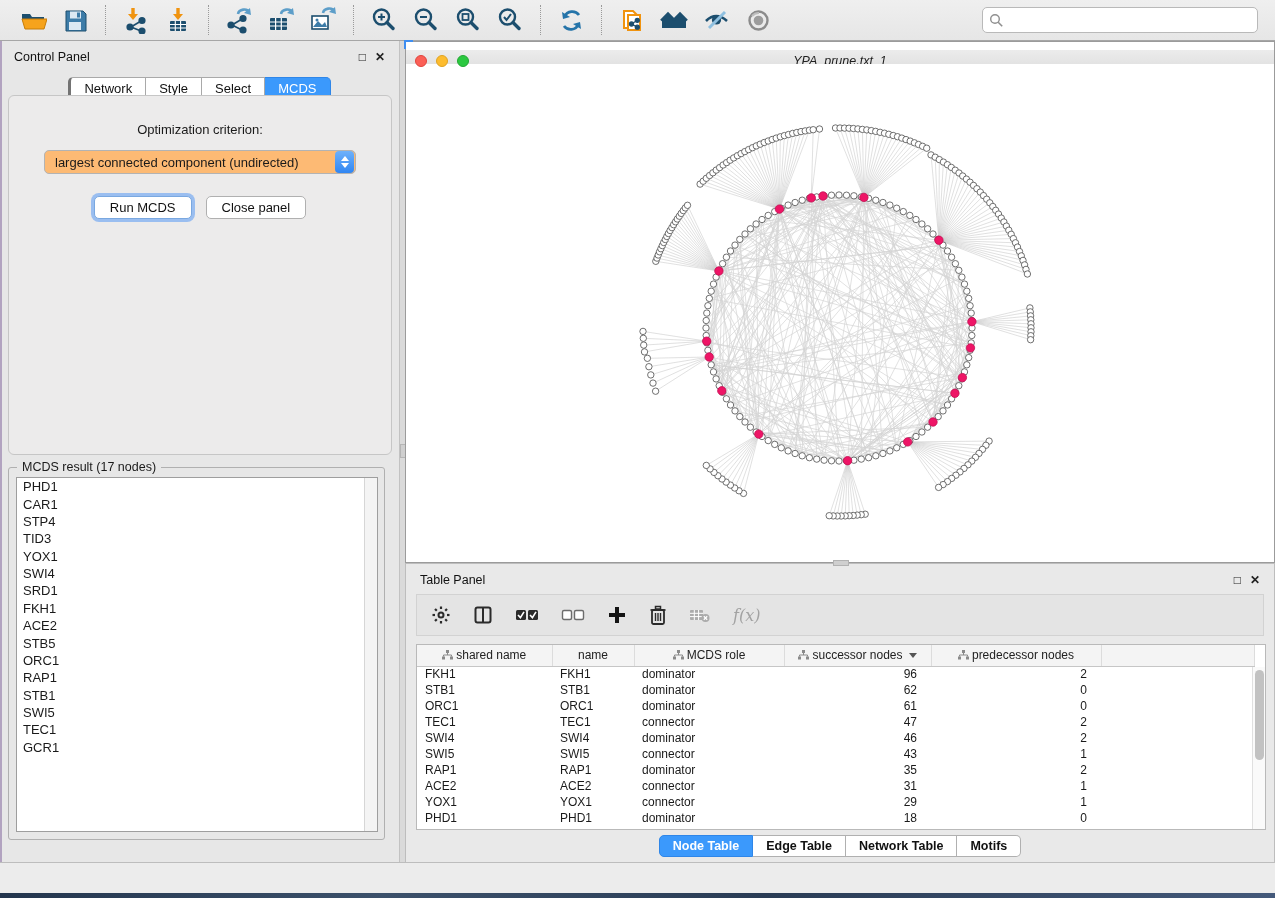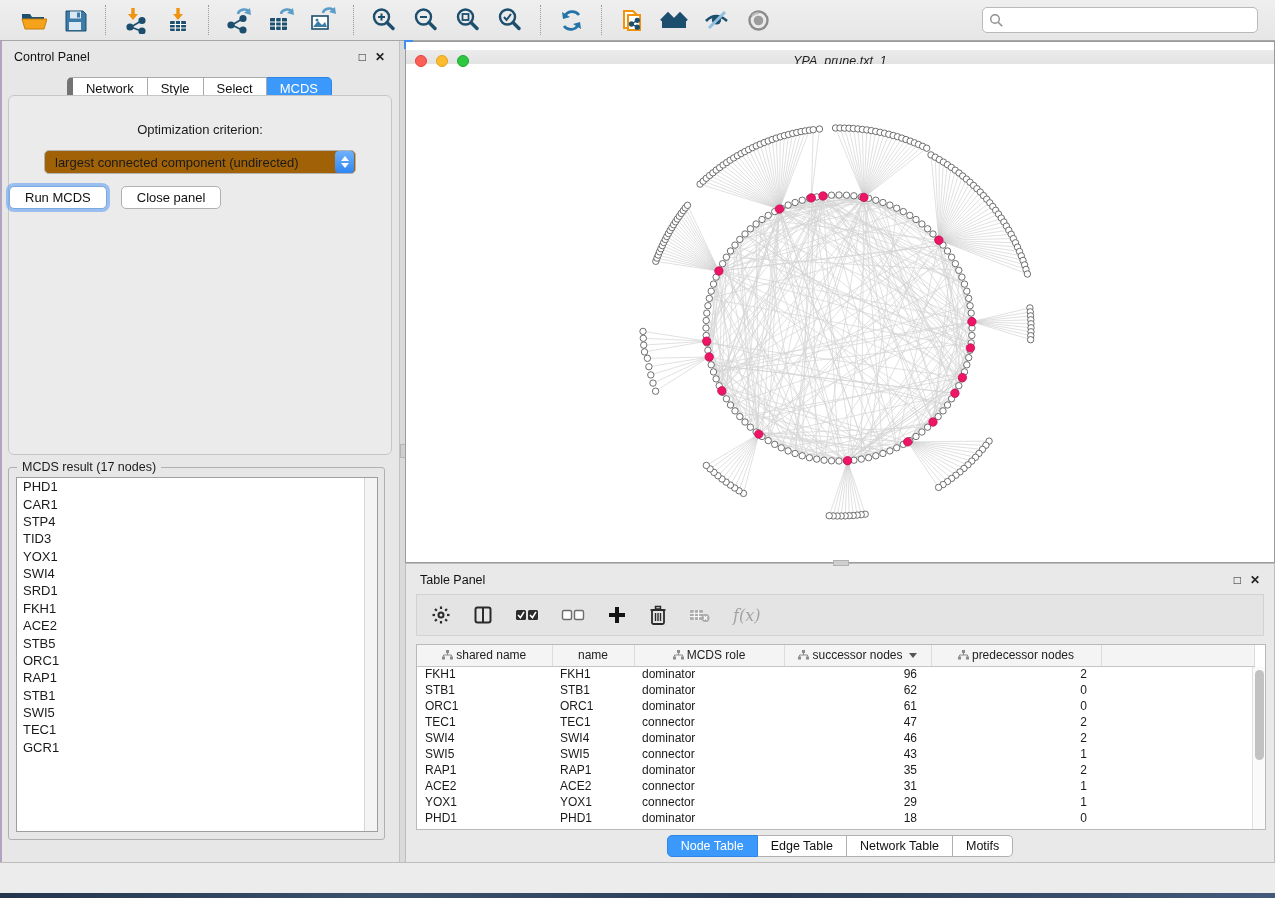--- a/index.html
+++ b/index.html
@@ -18,32 +18,32 @@
   #search-box input { border:none; outline:none; flex:1; font-size:12px; background:transparent; margin-left:4px; }
 
   
   #control-panel { left:0; top:41px; width:400px; height:821px; background:#e7e7e7; border-right:1px solid #c2c2c2; }
   #cp-edge { left:0; top:41px; width:2px; height:852px; background:#b2a3c0; }
   .panel-title-row { height:24px; display:flex; align-items:center; padding:8px 14px 0 14px; }
   .panel-title { font-size:12.5px; color:#111; flex:1; }
   .win-btn { font-size:12px; color:#222; margin-left:9px; cursor:default; line-height:12px; }
   .seg-group { display:flex; justify-content:center; margin-top:12px; }
   .seg { background:#fff; border:1px solid #a9a9a9; border-left:none; padding:3px 13px; font-size:13px; color:#111; }
-  .seg:first-child { border-left:6px solid #737373; border-radius:5px 0 0 5px; }
+  .seg:first-child { border-left:3px solid #737373; border-radius:5px 0 0 5px; }
   .seg:last-child { border-radius:0 5px 5px 0; }
   .seg.sel { background:#3b99fc; border-color:#2f86e8; color:#fff; }
   #mcds-panel { left:8px; top:54px; width:384px; height:360px; background:#ecebeb; border:1px solid #c6c6c6; border-radius:6px; }
   #opt-label { text-align:center; margin-top:26px; font-size:13px; }
-  #opt-select { margin:13px auto 0 auto; width:312px; height:24px; background:#a16207; border:1px solid #b3b3b3;
+  #opt-select { margin:13px auto 0 auto; width:312px; height:24px; background:#fdba74; border:1px solid #b3b3b3;
                 border-radius:5px; display:flex; align-items:center; padding-left:10px; font-size:13px; }
   #opt-select .stepper { margin-left:auto; width:19px; height:22px; background:linear-gradient(#6eb1fb,#3186f2);
                 border-radius:4px; margin-right:1px; display:flex; flex-direction:column; align-items:center; justify-content:center; gap:2px; }
   .tri-up { width:0;height:0;border-left:4px solid transparent;border-right:4px solid transparent;border-bottom:5px solid #fff; }
   .tri-dn { width:0;height:0;border-left:4px solid transparent;border-right:4px solid transparent;border-top:5px solid #fff; }
-  #btn-row { display:flex; justify-content:flex-start; gap:14px; margin-top:12px; }
+  #btn-row { display:flex; justify-content:center; gap:14px; margin-top:22px; }
   .mac-btn { background:#fff; border:1px solid #b0b0b0; border-radius:5px; padding:3px 15px; font-size:13px; color:#111; }
   .focus-ring { box-shadow:0 0 0 3px rgba(111,166,242,.65); border-color:#7aa8e0; }
   #result-box { left:8px; top:426px; width:377px; height:373px; border:1px solid #b0b0b0; border-radius:3px; }
   #result-legend { position:absolute; top:-8px; left:8px; background:#e7e7e7; padding:0 5px; font-size:12.5px; }
   #result-list { position:absolute; left:7px; top:9px; width:362px; height:355px; background:#fff;
                  border:1px solid #9e9e9e; overflow:hidden; }
   #result-scroll { position:absolute; right:0; top:0; width:13px; height:100%; background:#f4f4f4; border-left:1px solid #d6d6d6; }
   .mcds-item { padding:1.2px 0 1.2px 6px; font-size:13px; }
 
   
@@ -70,21 +70,21 @@
   table { border-collapse:collapse; table-layout:fixed; width:837px; }
   th { background:#f4f4f4; border-right:1px solid #dcdcdc; border-bottom:1px solid #c6c6c6; height:21px;
        font-weight:normal; font-size:12px; color:#222; text-align:center; position:relative; }
   td { height:16px; font-size:12px; padding:0 4px 0 8px; white-space:nowrap; overflow:hidden; }
   td.num { text-align:right; padding-right:14px; }
   .th-inner { display:flex; align-items:center; justify-content:center; gap:3px; }
   .caret-dn { width:0;height:0;border-left:4px solid transparent;border-right:4px solid transparent;border-top:5px solid #555; margin-left:3px;}
   #tbl-scroll { position:absolute; right:0; top:22px; width:13px; height:163px; background:#fafafa; border-left:1px solid #e0e0e0; }
   #tbl-thumb { position:absolute; left:2px; top:3px; width:9px; height:90px; background:#c2c2c2; border-radius:5px; }
   #footer-tabs { left:0; top:271px; width:868px; display:flex; justify-content:center; }
-  .ftab { background:#fff; border:1px solid #b0b0b0; border-left:none; padding:3px 13px; font-size:12.5px; color:#111; }
+  .ftab { background:#fff; border:1px solid #b0b0b0; border-left:none; padding:3px 13px; font-size:12.5px; color:#111;font-weight:bold; }
   .ftab:first-child { border-left:1px solid #b0b0b0; border-radius:5px 0 0 5px; }
   .ftab:last-child { border-radius:0 5px 5px 0; }
   .ftab.sel { background:#3b99fc; border-color:#2f86e8; color:#fff; }
 
   
   #status-bar { left:0; top:862px; width:1275px; height:31px; background:#ececec; border-top:1px solid #bdbdbd; }
   #wallpaper { left:0; top:893px; width:1275px; height:5px; background:linear-gradient(90deg,#23354d,#3c516b 30%,#2a3c55 60%,#44597a); }
 </style>
 </head>
 <body>

